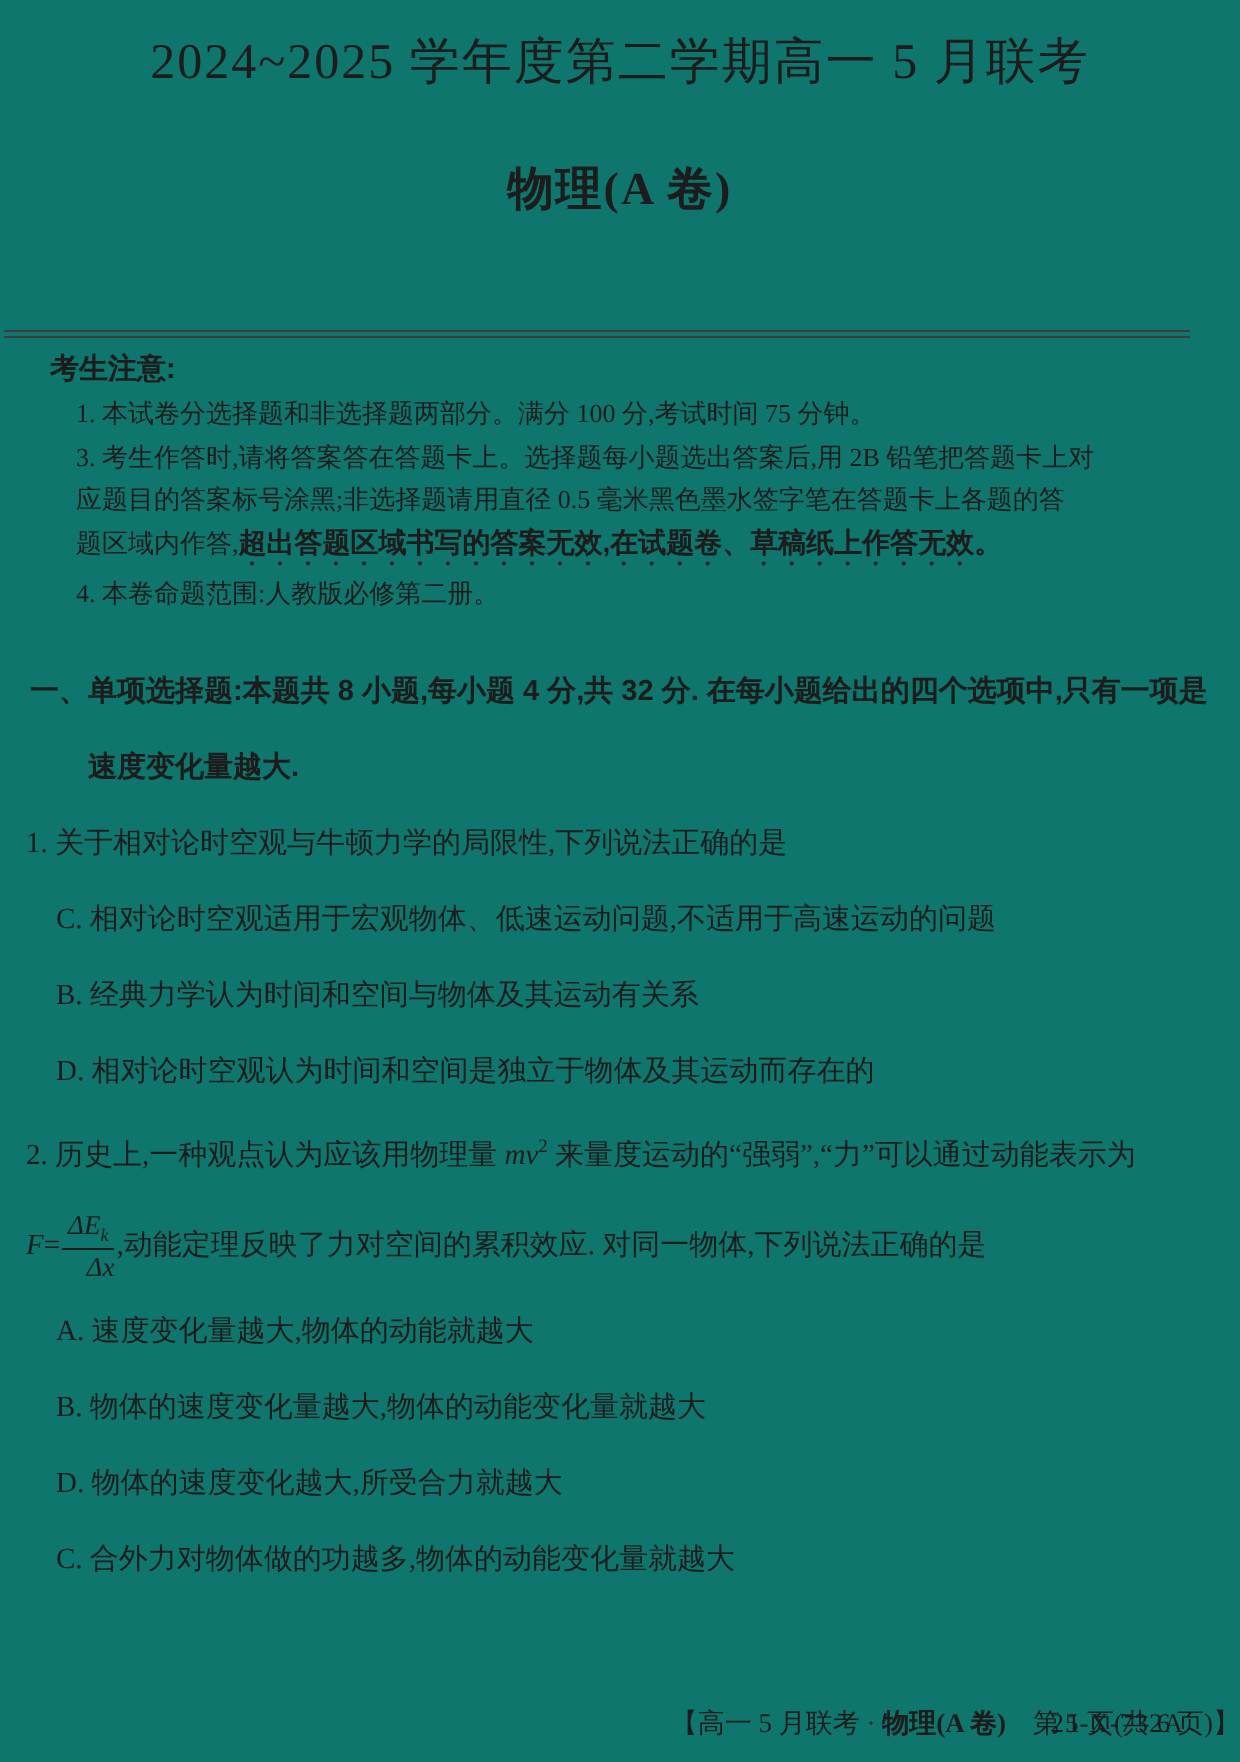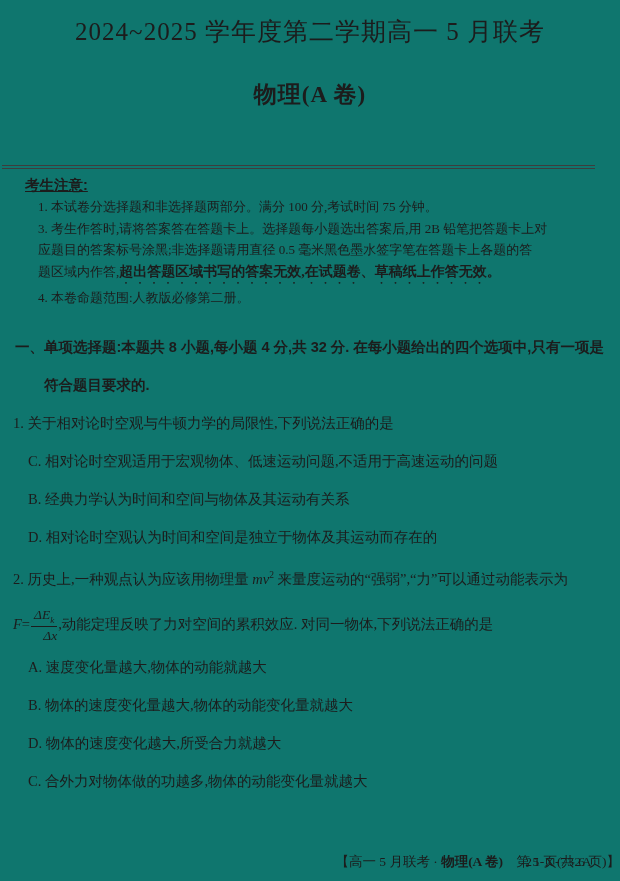--- a/index.html
+++ b/index.html
@@ -16,26 +16,26 @@
     margin:32px 0 0 0; text-align:center;
     font-size:23px; font-weight:700; line-height:30px; letter-spacing:1px;
   }
   .rule {
     margin:55px 25px 0 2px; height:2px;
     border-top:1px solid #3d3d3d; border-bottom:1px solid #3d3d3d;
   }
   .notice { margin:6px 20px 0 25px; }
   .notice-heading {
     font-family:"Liberation Sans","DejaVu Sans",sans-serif;
-    font-weight:700; font-size:14.5px; line-height:21px;text-decoration:underline;
+    font-weight:700; font-size:14.5px; line-height:21px;
   }
   .notice-items { margin-left:13px; font-size:13px; line-height:21.5px; }
   .nowrap { white-space:nowrap; }
   .em-dots {
-    font-family:Liberation Serif, serif;
+    font-family:Liberation Sans, sans-serif;
     font-weight:700; font-size:14px;
     -webkit-text-emphasis:dot #1c1c1c; -webkit-text-emphasis-position:under right;
     text-emphasis:dot #1c1c1c; text-emphasis-position:under right;
   }
   .section-heading {
     margin:20px 14px 0 15px; padding-left:29px; text-indent:-29px;
     font-family:"Liberation Sans","DejaVu Sans",sans-serif;
     font-weight:700; font-size:14.5px; line-height:38px;
   }
   .question { margin-left:13px; margin-right:10px; font-size:14.5px; }
@@ -70,21 +70,21 @@
     <div class="notice-heading">考生注意:</div>
     <div class="notice-items">
       <div class="nowrap">1. 本试卷分选择题和非选择题两部分。满分 100 分,考试时间 75 分钟。</div>
       <div class="nowrap">3. 考生作答时,请将答案答在答题卡上。选择题每小题选出答案后,用 2B 铅笔把答题卡上对</div>
       <div class="nowrap">应题目的答案标号涂黑;非选择题请用直径 0.5 毫米黑色墨水签字笔在答题卡上各题的答</div>
       <div class="nowrap"><span>题区域内作答,</span><span class="em-dots">超出答题区域书写的答案无效,在试题卷、草稿纸上作答无效。</span></div>
       <div class="nowrap">4. 本卷命题范围:人教版必修第二册。</div>
     </div>
   </div>
 
-  <div class="section-heading"><span>一、单项选择题:本题共 8 小题,每小题 4 分,共 32 分. 在每小题给出的四个选项中,只有一项是</span><br><span>符合题目要求的.</span></div>
+  <div class="section-heading"><span>一、单项选择题:本题共 8 小题,每小题 4 分,共 32 分. 在每小题给出的四个选项中,只有一项是</span><br><span>速度变化量越大.</span></div>
 
   <div class="question">
     <div class="qline">1. 关于相对论时空观与牛顿力学的局限性,下列说法正确的是</div>
     <div class="opt qline">C. 相对论时空观适用于宏观物体、低速运动问题,不适用于高速运动的问题</div>
     <div class="opt qline">B. 经典力学认为时间和空间与物体及其运动有关系</div>
     <div class="opt qline">D. 相对论时空观认为时间和空间是独立于物体及其运动而存在的</div>
   </div>
 
   <div class="question">
     <div class="qline"><span>2. 历史上,一种观点认为应该用物理量 </span><span class="var">mv</span><sup>2</sup><span> 来量度运动的“强弱”,“力”可以通过动能表示为</span></div>

